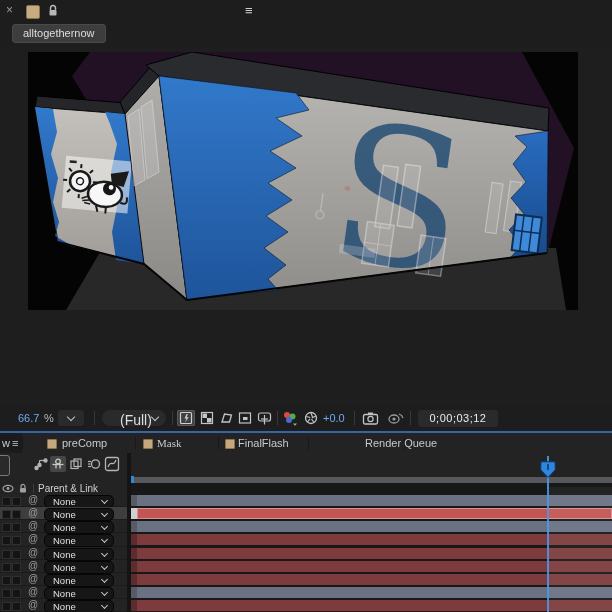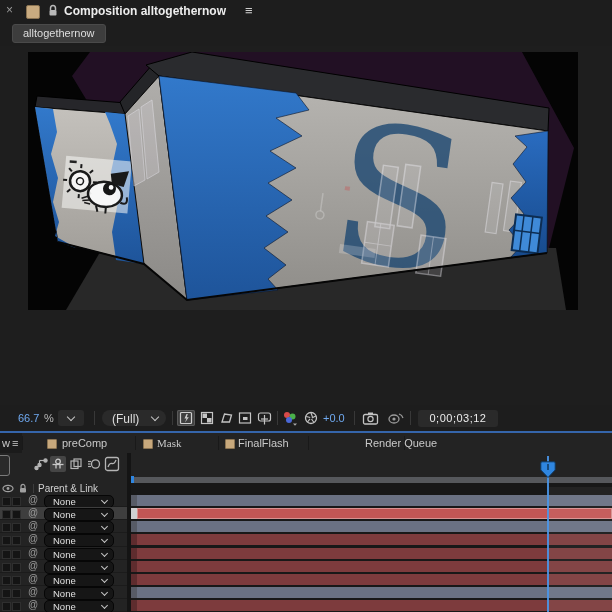--- a/index.html
+++ b/index.html
@@ -88,21 +88,20 @@
 
 <div id="root" class="nosel">
 
   <div id="comp-tab-bar" class="abs">
     <span id="close-x" class="abs">×</span>
     <span id="panel-swatch" class="abs"></span>
     <svg class="abs lock-svg" width="12" height="13">
       <path d="M3.5,6 V4.2 a2.5,2.8 0 0 1 5,0 V6" stroke="#b8b8b8" stroke-width="1.5" fill="none"></path>
       <rect x="2.5" y="6" width="7" height="5.5" rx="1" fill="#b8b8b8"></rect>
     </svg>
-    <span id="comp-title" class="abs">Composition alltogethernow</span>
     <span id="comp-menu" class="abs">≡</span>
   </div>
 
   <div id="comp-btn-row" class="abs">
     <div id="comp-chip" class="abs">alltogethernow</div>
   </div>
 
   <div id="viewer" class="abs">
     <svg id="scene" class="abs" width="550" height="258" viewBox="0 0 550 258">
       <defs>
@@ -207,21 +206,21 @@
   </div>
 
   <div id="comp-toolbar" class="abs">
     <span class="abs tb-txt blue-num" style="left:18px">66.7</span>
     <span class="abs tb-txt gray-txt" style="left:44px">%</span>
     <div class="abs tb-box" style="left:58px;top:5px;width:26px;height:16px">
       <span class="chev abs" style="left:10px;top:4px"></span>
     </div>
     <div class="abs vsep" style="left:94px"></div>
     <div class="abs tb-box" style="left:102px;top:5px;width:64px;height:16px;border-radius:8px">
-      <span class="abs" style="left:10px;top:2px;font-size:12px;color:#dedede">(Full)</span>
+      <span class="abs" style="left:18px;top:2px;font-size:14px;color:#dedede">(Full)</span>
       <span class="chev abs" style="right:8px;top:4px"></span>
     </div>
     <div class="abs vsep" style="left:172px"></div>
 
     <div class="abs icon-slot icon-active" style="left:177px">
       <svg width="14" height="14">
           <rect x="1.5" y="1.5" width="11" height="11" rx="1" fill="none" stroke="#cfcfcf" stroke-width="1.2"></rect>
       <path d="M7.5,3 L5.5,7.5 h2 L6,11.5 L9.8,6.3 h-2 L8.8,3 z" fill="#cfcfcf"></path>
         </svg>
     </div>

